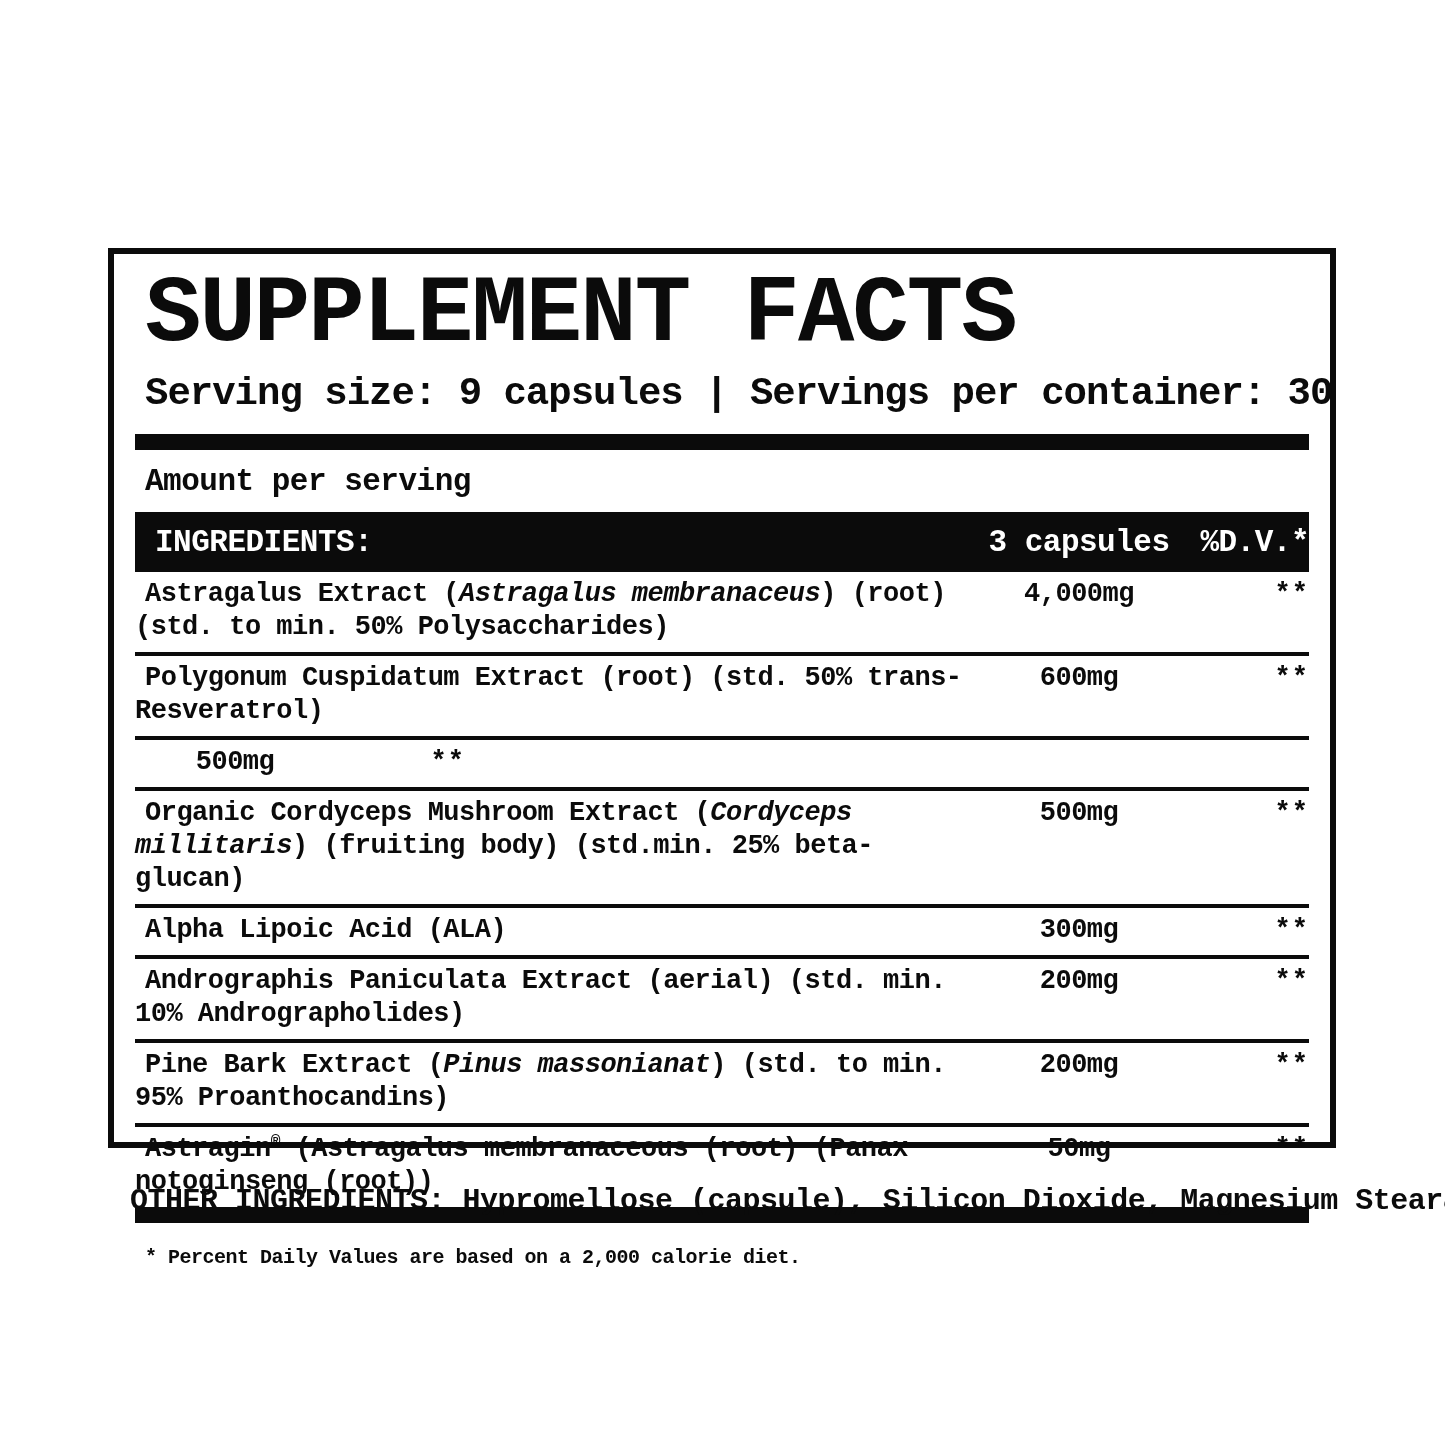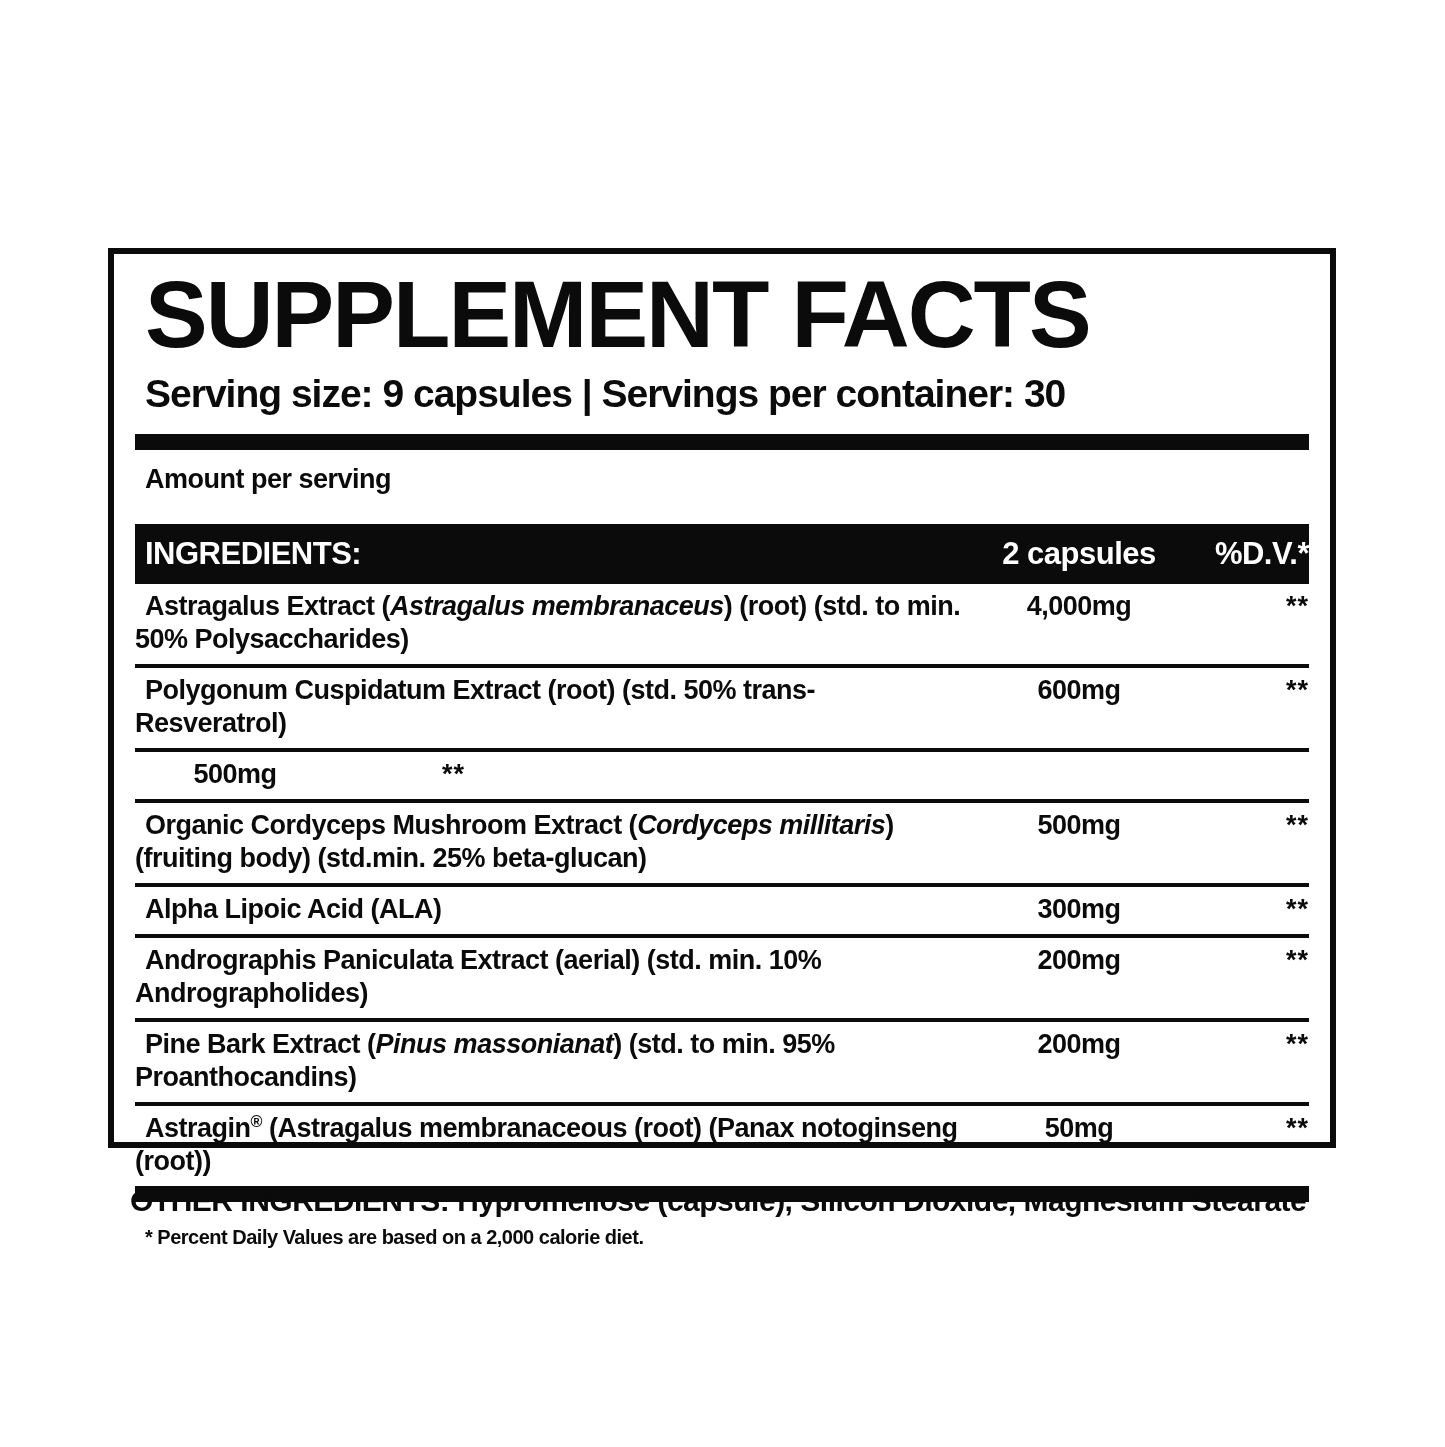--- a/index.html
+++ b/index.html
@@ -2,21 +2,21 @@
 <html><head>
 <meta charset="utf-8">
 <style>
   * { margin:0; padding:0; box-sizing:border-box; }
   html,body { background:#ffffff; }
   .page {
     position:relative;
     width:1445px; height:1447px;
     background:#ffffff;
     color:#0b0b0b;
-    font-family:Liberation Sans, sans-serif;
+    font-family:Liberation Mono, monospace;
     overflow:hidden;
   }
   .facts-panel {
     position:absolute;
     left:108px; top:248px;
     width:1228px; height:900px;
     border:6px solid #0b0b0b;
     background:#ffffff;
     padding:0 21px;
   }
@@ -31,35 +31,35 @@
   .serving-line {
     margin:10px 0 16px 10px;
     font-size:39px;
     font-weight:bold;
     letter-spacing:-1px;
     white-space:nowrap;
   }
   .bar { height:16px; background:#0b0b0b; }
   .bar-top { margin-top:18px; }
   .amount-per-serving {
-    margin:14px 0 29px 10px;
-    font-size:27px;
+    margin:14px 0 13px 10px;
+    font-size:31px;
     font-weight:bold;
     letter-spacing:-0.5px;
   }
   .tbl-header {
     display:flex; align-items:center;
     height:60px;
     background:#0b0b0b; color:#ffffff;
     font-size:31px; font-weight:bold; letter-spacing:-0.5px;
   }
   .col-name { flex:1; min-width:0; }
   .col-amt  { width:200px; text-align:center; flex:none; }
   .col-dv   { width:130px; text-align:right; flex:none; }
-  .tbl-header .col-name { padding-left:10px; }
+  .tbl-header .col-name { padding-left:20px; }
   .ing-row {
     display:flex; align-items:flex-start;
     border-top:4px solid #0b0b0b;
     padding:6px 0 8px;
   }
   .ing-row:first-child { border-top:none; }
   .ing-row .col-name {
     font-size:27px; font-weight:bold; letter-spacing:-0.5px;
     line-height:33px;
     text-indent:10px;
@@ -93,21 +93,21 @@
     <div class="sf-title">SUPPLEMENT FACTS</div>
 
     <div class="serving-line">Serving size: 9 capsules | Servings per container: 30</div>
 
     <div class="bar bar-top"></div>
 
     <div class="amount-per-serving">Amount per serving</div>
 
     <div class="tbl-header">
       <div class="col-name">INGREDIENTS:</div>
-      <div class="col-amt">2 capsules</div>
+      <div class="col-amt">3 capsules</div>
       <div class="col-dv">%D.V.*</div>
     </div>
 
     <div id="rows">
         <div class="ing-row">
           <div class="col-name"><span>Astragalus Extract (</span><i>Astragalus membranaceus</i><span>) (root) (std. to min. 50% Polysaccharides)</span></div>
           <div class="col-amt">4,000mg</div>
           <div class="col-dv">**</div>
         </div>
         <div class="ing-row">

